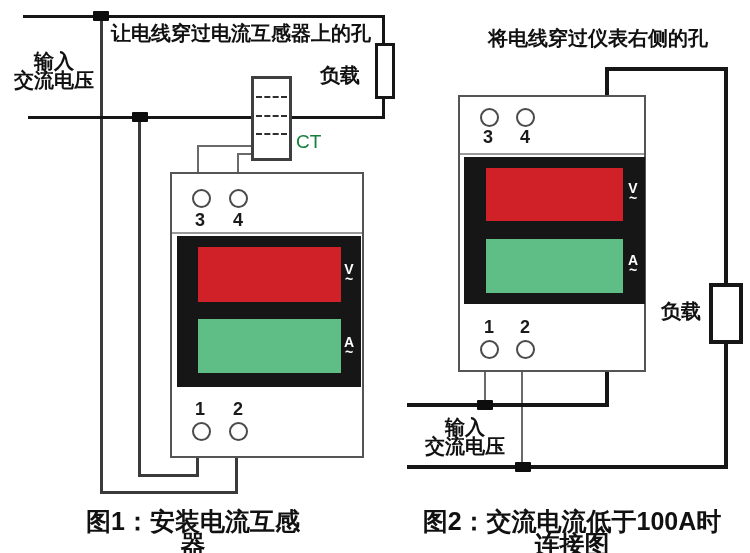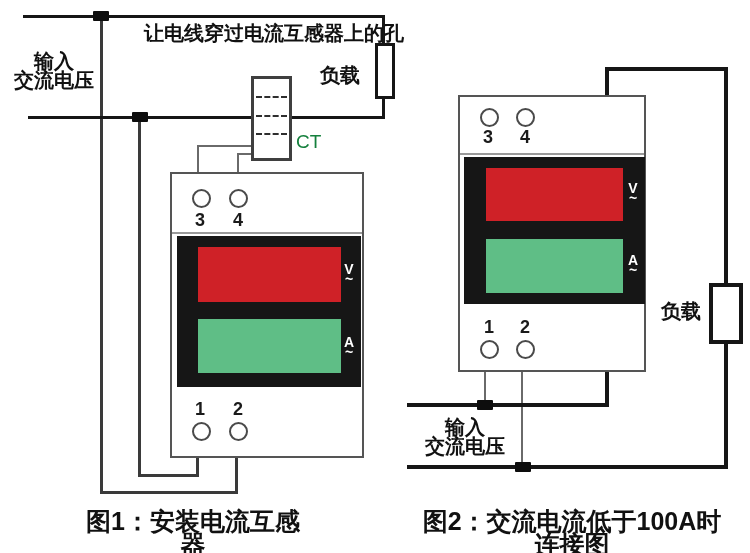--- a/index.html
+++ b/index.html
@@ -87,21 +87,21 @@
           <span class="letter">A</span>
           <span class="tilde">~</span>
         </div>
       </div>
       <div class="term-label" style="left:19px;top:226px;">1</div>
       <div class="term-label" style="left:57px;top:226px;">2</div>
       <div class="term-circle" style="left:20px;top:248px;"></div>
       <div class="term-circle" style="left:57px;top:248px;"></div>
     </div>
 
-    <div class="txt instruction" style="left:110px;top:22px;width:262px;margin-left:33px;">让电线穿过电流互感器上的孔</div>
+    <div class="txt instruction" style="left:110px;top:22px;width:262px;">让电线穿过电流互感器上的孔</div>
     <div class="txt small-label" style="left:8px;top:52px;width:92px;">
       <div>输入</div>
       <div>交流电压</div>
     </div>
     <div class="txt small-label" style="left:310px;top:66px;width:60px;">负载</div>
     <div class="txt caption" style="left:83px;top:510px;width:220px;">图1：安装电流互感器</div>
   </div>
 
   <div class="abs" style="left:380px;top:0;width:370px;height:553px;left:0;width:750px;">
 
@@ -137,20 +137,21 @@
           <span class="letter">A</span>
           <span class="tilde">~</span>
         </div>
       </div>
       <div class="term-label" style="left:20px;top:221px;">1</div>
       <div class="term-label" style="left:56px;top:221px;">2</div>
       <div class="term-circle" style="left:20px;top:243px;"></div>
       <div class="term-circle" style="left:56px;top:243px;"></div>
     </div>
 
+    <div class="txt instruction" style="left:486px;top:27px;width:224px;">将电线穿过仪表右侧的孔</div>
     <div class="txt small-label" style="left:651px;top:302px;width:60px;">负载</div>
     <div class="txt small-label" style="left:419px;top:418px;width:92px;">
       <div>输入</div>
       <div>交流电压</div>
     </div>
     <div class="txt caption" style="left:417px;top:510px;width:310px;">图2：交流电流低于100A时连接图</div>
   </div>
 
 </div>
 

